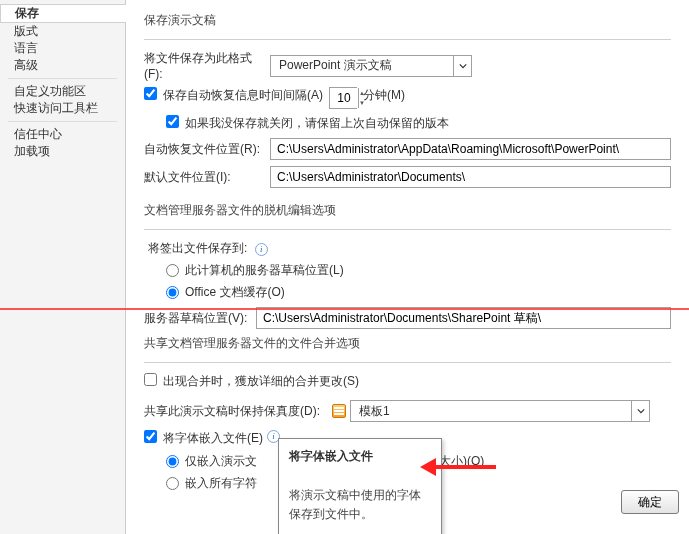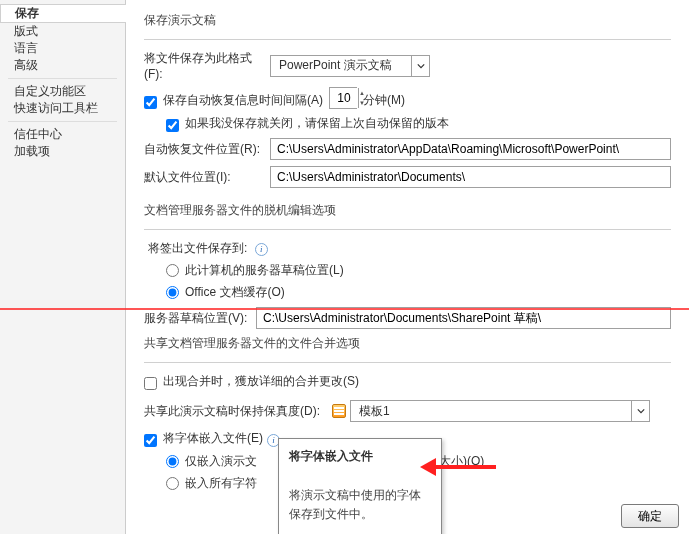--- a/index.html
+++ b/index.html
@@ -17,33 +17,33 @@
 .combo { display:flex; align-items:center; border:1px solid #a0a0a0; background:#fff; height:22px; }
 .combo span { padding:0 8px; flex:1; white-space:nowrap; overflow:hidden; }
 .combo .arrow { width:18px; height:20px; border-left:1px solid #a0a0a0; display:flex; align-items:center; justify-content:center; }
 .combo .arrow svg { width:8px; height:8px; }
 input[type="text"].path { border:1px solid #a0a0a0; height:22px; padding:0 6px; flex:1; font-size:12px; min-width:0; }
 .spinner { display:flex; border:1px solid #a0a0a0; height:22px; width:28px; }
 .spinner input { border:none; width:28px; text-align:center; font-size:12px; }
 .spinner .btns { width:18px; border-left:1px solid #a0a0a0; display:flex; flex-direction:column; }
 .spinner .btns div { flex:1; display:flex; align-items:center; justify-content:center; font-size:6px; color:#555; }
 .chk { margin-right:6px; }
-.chk-row { display:flex; align-items:flex-end; margin:6px 0; }
+.chk-row { display:flex; align-items:flex-start; margin:6px 0; }
 .indent1 { padding-left:22px; }
 .radio-row { display:flex; align-items:center; margin:5px 0; padding-left:22px; }
 .radio-row input { margin-right:6px; }
 .info-icon { display:inline-block; width:13px; height:13px; border:1px solid #7aa7d8; border-radius:50%; color:#2a6ab8; font-size:9px; line-height:11px; text-align:center; margin-left:4px; font-style:italic; font-family:serif; }
 .doc-icon { display:inline-block; width:14px; height:14px; background:linear-gradient(#ffd070,#ff9a20); border:1px solid #c77a10; border-radius:2px; margin-right:4px; vertical-align:middle; }
 .doc-icon::after { content:""; display:block; width:10px; height:2px; background:#fff; margin:2px auto 0; box-shadow:0 3px 0 #fff,0 6px 0 #fff; }
 .red-highlight { position:absolute; left:0; top:308px; width:100%; height:2px; background:#ff2a2a; opacity:.8; pointer-events:none; }
 .tooltip { position:absolute; left:278px; top:438px; width:164px; background:#fff; border:1px solid #888; padding:8px 10px; font-size:12px; color:#444; line-height:1.6; box-shadow:2px 2px 4px rgba(0,0,0,.2); }
 .tooltip .tt-title { font-weight:bold; margin-bottom:20px; color:#333; }
 .arrow-annot { position:absolute; left:418px; top:452px; pointer-events:none; }
 .arrow-annot svg { width:80px; height:30px; }
-.ok-btn { position:absolute; right:10px; bottom:6px; width:58px; height:24px; border:1px solid #7a7a7a; background:linear-gradient(#fefefe,#e4e4e4); border-radius:3px; font-size:12px; cursor:pointer; }
+.ok-btn { position:absolute; right:10px; bottom:20px; width:58px; height:24px; border:1px solid #7a7a7a; background:linear-gradient(#fefefe,#e4e4e4); border-radius:3px; font-size:12px; cursor:pointer; }
 .gap { display:inline-block; width:6px; }
 </style>
 </head>
 <body>
 
 <div class="layout">
   <div class="sidebar">
     <div class="sidebar-item active">保存</div>
     <div class="sidebar-item">版式</div>
     <div class="sidebar-item">语言</div>
@@ -56,21 +56,21 @@
     <div class="sidebar-item">加载项</div>
   </div>
 
   <div class="main">
 
     <div class="section-title">保存演示文稿</div>
     <div class="divider"></div>
 
     <div class="row">
       <span class="label">将文件保存为此格式(F):</span>
-      <div class="combo" style="width:160px">
+      <div class="combo" style="width:202px">
         <span>PowerPoint 演示文稿</span>
         <div class="arrow">
             <svg viewBox="0 0 10 10">
               <path d="M1 3 L5 7 L9 3" fill="none" stroke="#333" stroke-width="1.5"></path>
             </svg>
           </div>
       </div>
     </div>
 
     <div class="chk-row">

